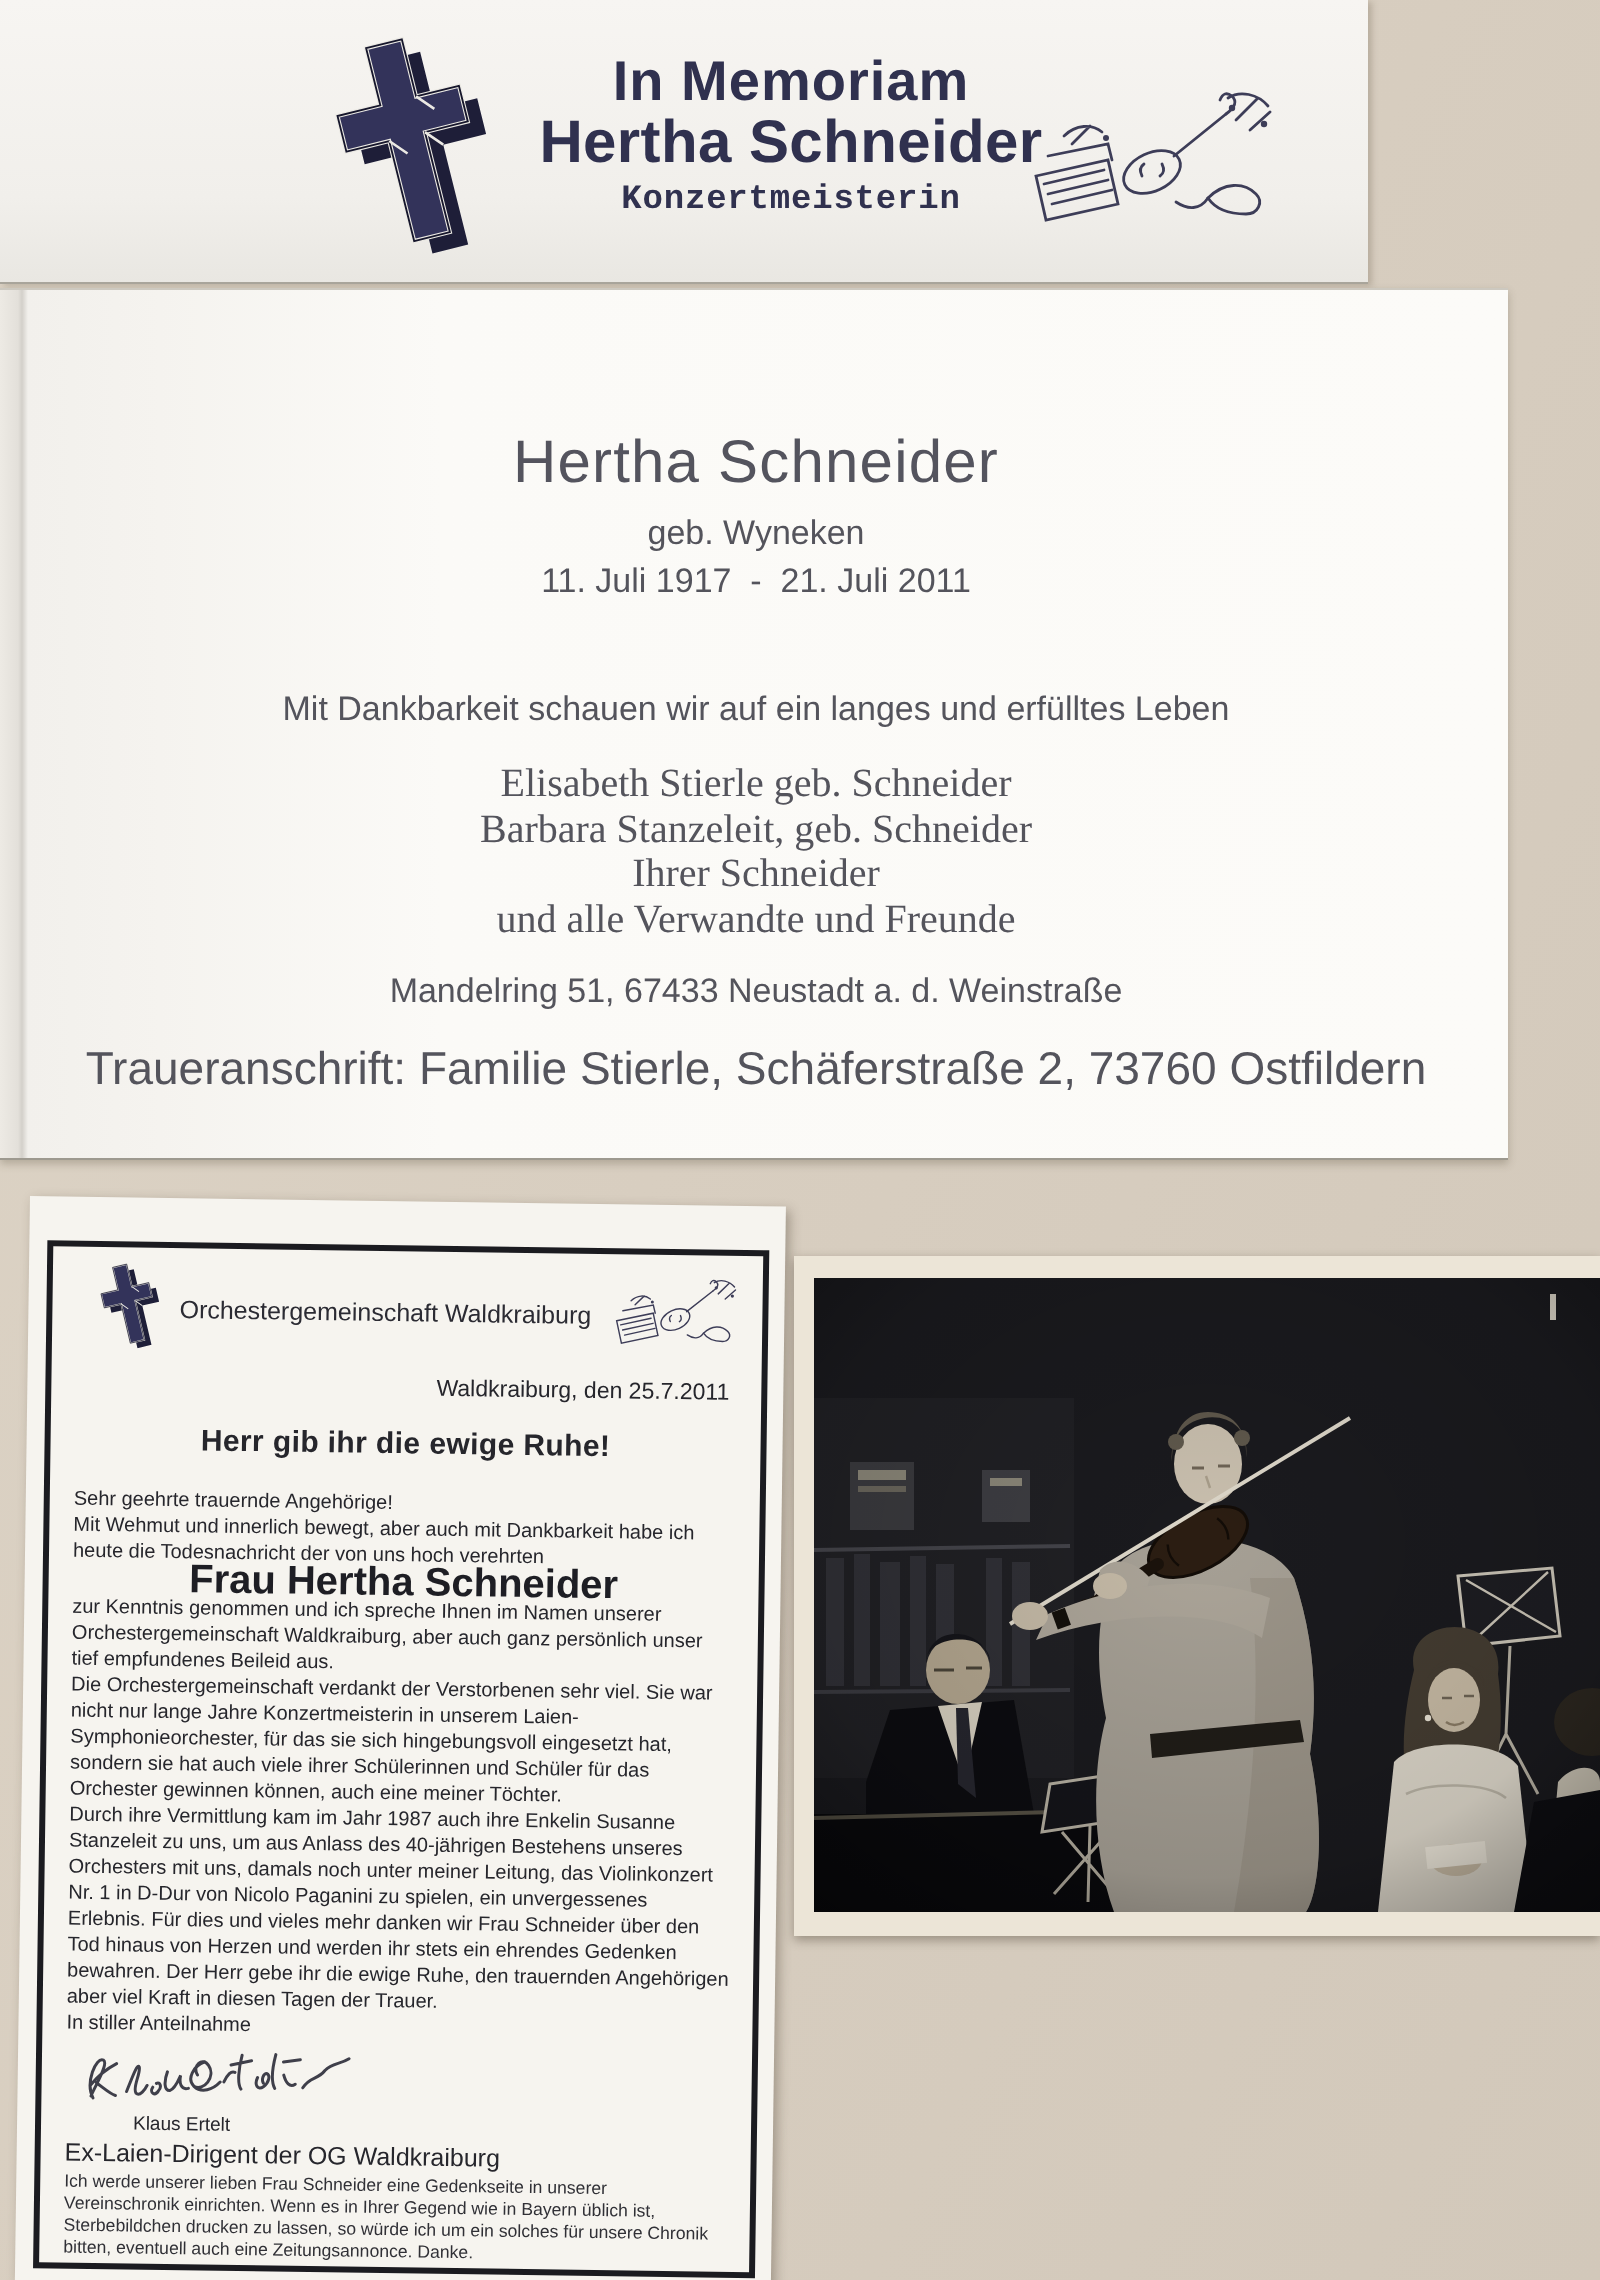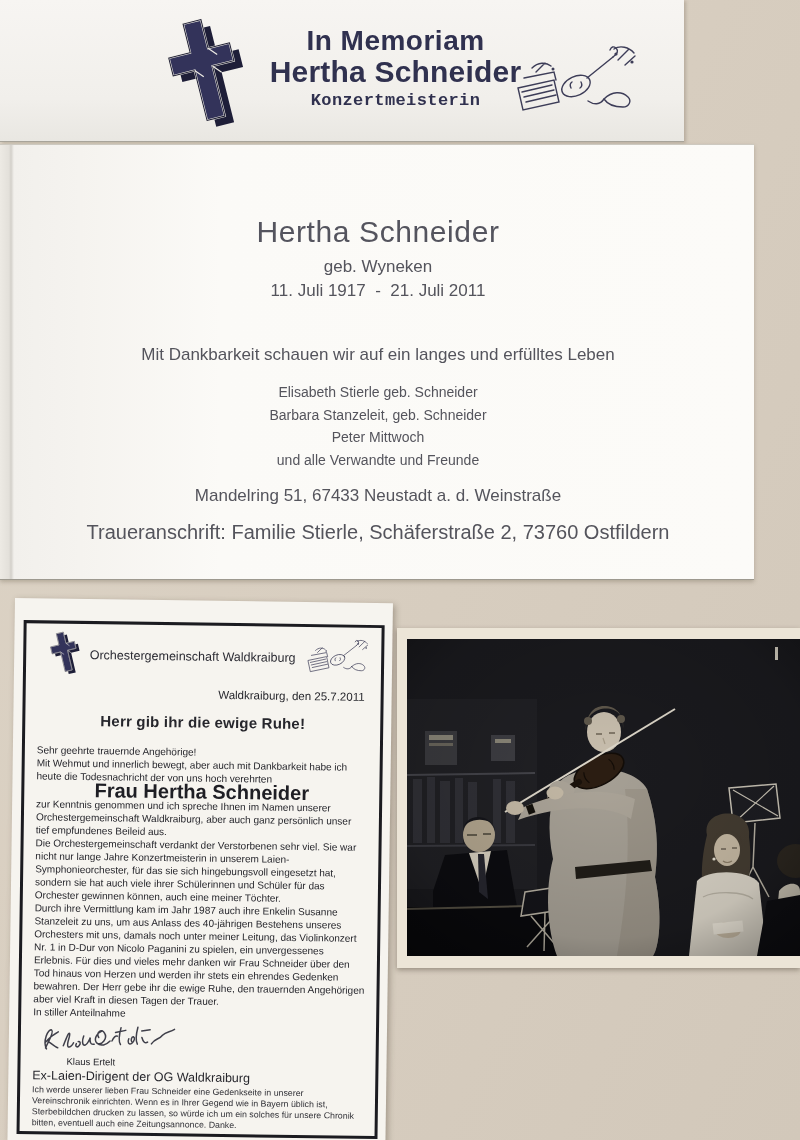--- a/index.html
+++ b/index.html
@@ -23,23 +23,23 @@
   
   .ann-card{position:absolute;left:0;top:144px;width:754px;height:434px;
     background:linear-gradient(90deg,#edeae4 0px,#e3e0da 9px,#d3d0ca 11px,#f2f0ec 14px,#f5f3ef 80px,#fbfaf7 220px,#fcfbf8 100%);
     border-top:1px solid #cdc9c0;border-bottom:1px solid #9d998f;
     box-shadow:0 2px 4px rgba(90,80,60,.3);color:#54545c;text-align:center;}
   .ann-inner{position:relative;left:8px;width:740px;}
   .ann-name{margin-top:70px;font-size:30px;letter-spacing:.6px;color:#54545e;}
   .ann-birth{margin-top:8px;font-size:17px;}
   .ann-dates{margin-top:4px;font-size:17px;}
   .ann-tribute{margin-top:44px;font-size:17px;}
-  .ann-mourners{margin-top:16px;font-size:14px;line-height:22.5px;}
+  .ann-mourners{margin-top:16px;font-size:20px;line-height:22.5px;font-family:Liberation Serif, serif;}
   .ann-funeral{margin-top:14px;font-size:17px;line-height:21.5px;}
-  .ann-address{margin-top:14px;font-size:20px;}
+  .ann-address{margin-top:14px;font-size:23px;}
 
   
   .letter{position:absolute;left:15px;top:598px;width:378px;height:542px;
     background:#f6f4ef;transform:rotate(.8deg);transform-origin:0 0;
     box-shadow:2px 2px 6px rgba(60,50,35,.35);overflow:hidden;color:#26262c;}
   .letter-frame{position:absolute;left:9px;top:22px;right:8px;bottom:6px;
     border:3px solid #1b1b20;padding:6px 12px 4px 12px;overflow:hidden;}
   .lt-head{display:flex;align-items:flex-start;}
   .lt-cross{width:36px;height:45px;flex:0 0 auto;margin-left:8px;}
   .lt-org{flex:1;text-align:center;font-size:12.5px;margin-top:18px;color:#2b2b33;}
@@ -115,21 +115,21 @@
 
   <div class="ann-card">
     <div class="ann-inner">
       <div class="ann-name">Hertha Schneider</div>
       <div class="ann-birth">geb. Wyneken</div>
       <div class="ann-dates">11. Juli 1917&nbsp; -&nbsp; 21. Juli 2011</div>
       <div class="ann-tribute">Mit Dankbarkeit schauen wir auf ein langes und erfülltes Leben</div>
       <div class="ann-mourners">
         <div>Elisabeth Stierle geb. Schneider</div>
         <div>Barbara Stanzeleit, geb. Schneider</div>
-        <div>Peter Mittwoch</div>
+        <div>Ihrer Schneider</div>
         <div>und alle Verwandte und Freunde</div>
       </div>
       <div class="ann-funeral">
         <div>Mandelring 51, 67433 Neustadt a. d. Weinstraße</div>
       </div>
       <div class="ann-address">Traueranschrift: Familie Stierle, Schäferstraße 2, 73760 Ostfildern</div>
     </div>
   </div>
 
   <div class="letter">

